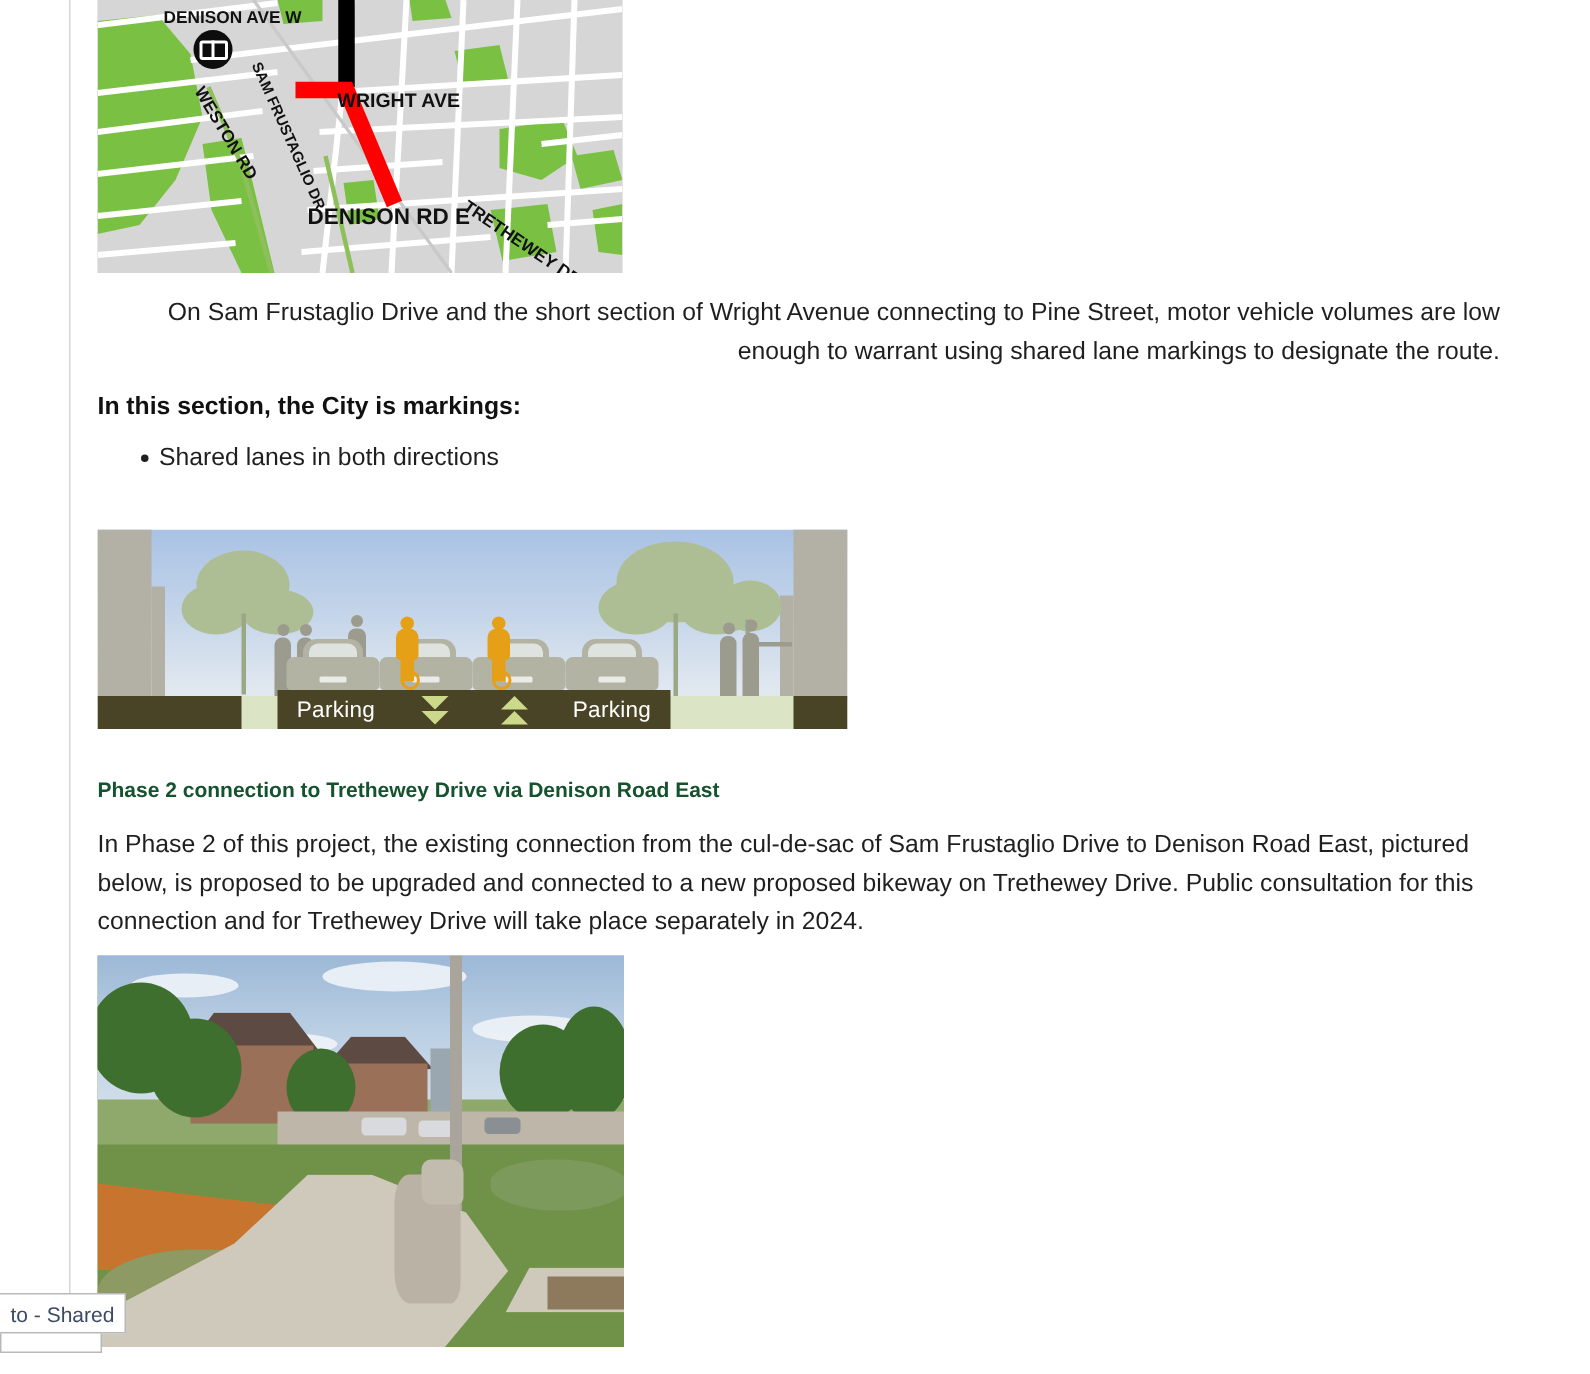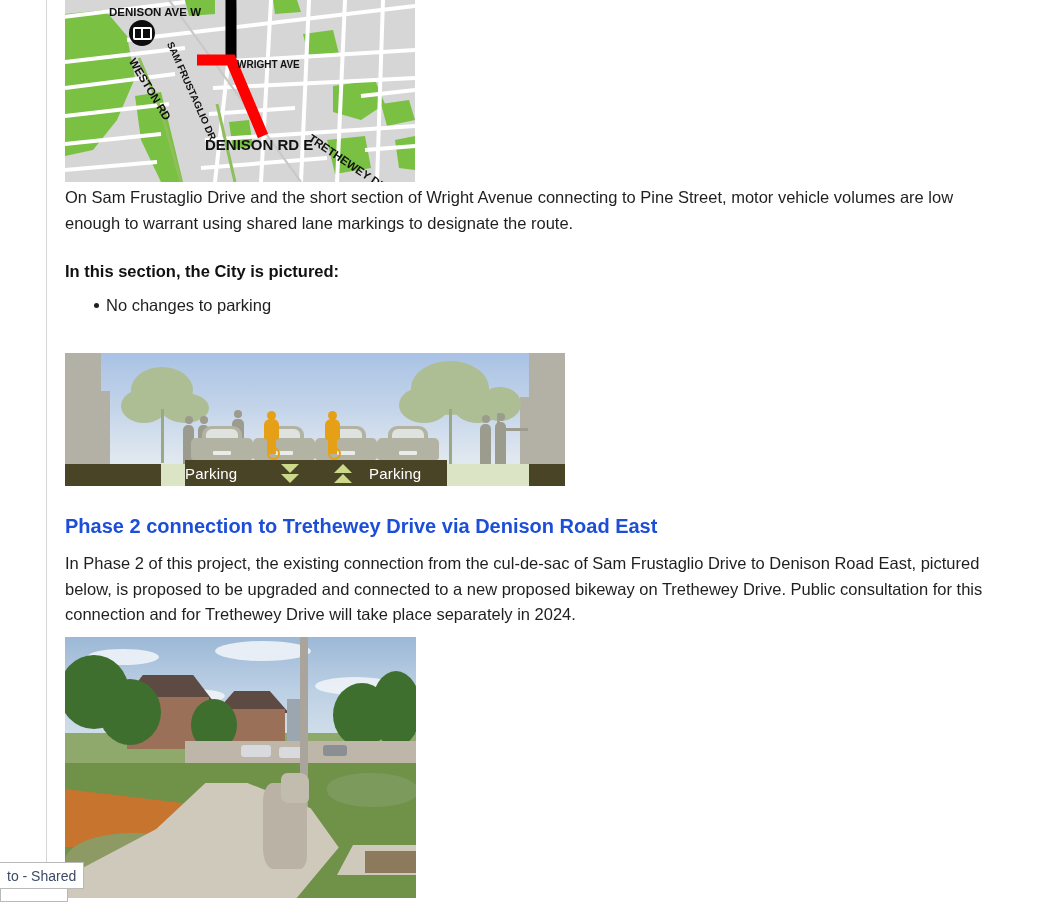--- a/index.html
+++ b/index.html
@@ -16,41 +16,41 @@
   .map-canvas{position:absolute;inset:0;}
   .mlabel{position:absolute;font-weight:bold;color:#111;white-space:nowrap;
           font-family:"Liberation Sans",sans-serif;}
   .transit-badge{position:absolute;width:26px;height:26px;border-radius:50%;background:#0d0d0d;
           display:flex;align-items:center;justify-content:center;}
   .transit-badge .tb-in{width:15px;height:9px;border:2px solid #fff;border-radius:2px;position:relative;}
   .transit-badge .tb-in:after{content:"";position:absolute;left:50%;top:-2px;bottom:-2px;width:2px;background:#fff;margin-left:-1px;}
 
   
   p.body{font-size:16.5px;line-height:25.5px;margin:0;color:#1f1f1f;}
-  .para1{position:absolute;left:0;top:185px;width:935px;}
+  .para1{position:absolute;left:0;top:196px;width:935px;text-align:right;}
   .lead{position:absolute;left:0;top:259px;font-size:16.5px;line-height:24px;font-weight:bold;color:#111;margin:0;}
   .bullets{position:absolute;left:0;top:292px;margin:0;padding:0;list-style:none;}
   .bullets li{font-size:16.5px;line-height:26px;color:#1f1f1f;padding-left:41px;position:relative;}
   .bullets li:before{content:"";position:absolute;left:29px;top:11px;width:5px;height:5px;border-radius:50%;background:#1f1f1f;}
 
   
   .xsec{position:absolute;left:0;top:353px;width:500px;height:133px;overflow:hidden;}
   .xsky{position:absolute;inset:0;background:linear-gradient(180deg,#a9c2e4 0%,#c6d6ea 45%,#dfe7ef 78%,#e7ecf1 100%);}
   .xbldg{position:absolute;top:0;width:36px;background:#b3b0a5;}
   .xbldg.l{left:0;height:113px;}
   .xbldg.l:after{content:"";position:absolute;left:36px;top:38px;width:9px;height:75px;background:#b3b0a5;}
   .xbldg.r{right:0;height:113px;}
   .xbldg.r:before{content:"";position:absolute;right:36px;top:44px;width:9px;height:69px;background:#b3b0a5;}
   .xboulevard{position:absolute;left:0;right:0;bottom:0;height:22px;background:#dbe4c4;}
   .xsoil{position:absolute;bottom:0;height:22px;background:#4a4427;}
   .xsoil.l{left:0;width:96px;}
   .xsoil.r{right:0;width:36px;}
   .xroadbar{position:absolute;left:120px;width:262px;bottom:0;height:26px;background:#4a4427;
             display:flex;align-items:center;color:#fff;font-size:15px;}
-  .xroadbar .pk{width:78px;text-align:left;letter-spacing:.2px;}
+  .xroadbar .pk{width:78px;text-align:center;letter-spacing:.2px;}
   .xroadbar .chev{flex:1;display:flex;align-items:center;justify-content:center;}
   .chev-d,.chev-u{width:0;height:0;}
   .chev-d{border-left:9px solid transparent;border-right:9px solid transparent;border-top:9px solid #cdd98a;}
   .chev-u{border-left:9px solid transparent;border-right:9px solid transparent;border-bottom:9px solid #cdd98a;}
   .chev-stack{display:flex;flex-direction:column;gap:1px;}
   .car{position:absolute;bottom:26px;width:62px;height:34px;}
   .car .body{position:absolute;bottom:0;left:0;right:0;height:22px;background:#b3b3a3;border-radius:5px 5px 3px 3px;}
   .car .roof{position:absolute;bottom:20px;left:11px;right:11px;height:14px;background:#b3b3a3;border-radius:9px 9px 0 0;}
   .car .win{position:absolute;bottom:21px;left:15px;right:15px;height:10px;background:#dfe3e0;border-radius:6px 6px 0 0;}
   .car .plate{position:absolute;bottom:5px;left:22px;width:18px;height:4px;background:#e9ece8;border-radius:1px;}
@@ -59,21 +59,21 @@
   .cyc .torso{position:absolute;top:8px;left:2px;width:15px;height:21px;background:#e6a017;border-radius:6px 6px 3px 3px;}
   .cyc .legs{position:absolute;top:27px;left:5px;width:9px;height:16px;background:#e6a017;}
   .cyc .wheel{position:absolute;bottom:0;left:5px;width:9px;height:9px;border:2px solid #e6a017;border-radius:50%;}
   .tree{position:absolute;}
   .tree .crown{position:absolute;border-radius:50%;background:#aebe94;}
   .tree .trunk{position:absolute;background:#9aa886;width:3px;}
   .ped{position:absolute;bottom:22px;background:#9b9b8e;}
   .ped .h{position:absolute;top:-9px;left:50%;margin-left:-4px;width:8px;height:8px;border-radius:50%;background:#9b9b8e;}
 
   
-  h2.sec{position:absolute;left:0;top:513px;margin:0;font-size:20px;line-height:27px;font-weight:bold;color:#1d4ed8;}
+  h2.sec{position:absolute;left:0;top:513px;margin:0;font-size:14px;line-height:27px;font-weight:bold;color:#14532d;}
   .para2{position:absolute;left:0;top:551px;width:930px;}
 
   
   .photo{position:absolute;left:0;top:637px;width:351px;height:261px;overflow:hidden;background:#8fa86b;}
   .ph-sky{position:absolute;left:0;top:0;right:0;height:96px;background:linear-gradient(180deg,#9cb8d6 0%,#bcd0e4 55%,#cfdde9 100%);}
   .ph-cloud{position:absolute;background:#eef3f7;border-radius:50%;opacity:.9;}
   .ph-road{position:absolute;left:120px;top:104px;right:0;height:34px;background:#bdb6a9;}
   .ph-grass{position:absolute;left:0;top:126px;right:0;bottom:0;background:#6f9248;}
   .ph-house{position:absolute;background:#9a7059;}
   .ph-roof{position:absolute;background:#5d4a43;}
@@ -142,35 +142,35 @@
       <path d="M152 104 L170 182" stroke="#8fbf5a" stroke-width="3" fill="none"></path>
 
       <path d="M166 -4 L166 58" stroke="#000000" stroke-width="11" fill="none"></path>
 
       <path d="M132 60 L166 60 L198 136" stroke="#ff0000" stroke-width="11" fill="none" stroke-linejoin="miter"></path>
     </svg>
 
     <span class="mlabel" style="left:44px;top:6px;font-size:11.5px;">DENISON AVE W</span>
     <span class="mlabel" style="left:72px;top:56px;font-size:11.5px;transform:rotate(59deg);transform-origin:left top;">WESTON RD</span>
     <span class="mlabel" style="left:110px;top:40px;font-size:10px;transform:rotate(66deg);transform-origin:left top;">SAM FRUSTAGLIO DR</span>
-    <span class="mlabel" style="left:172px;top:59px;font-size:10px;">WRIGHT AVE</span>
+    <span class="mlabel" style="left:160px;top:59px;font-size:13px;">WRIGHT AVE</span>
     <span class="mlabel" style="left:140px;top:136px;font-size:15px;">DENISON RD E</span>
     <span class="mlabel" style="left:248px;top:132px;font-size:11.5px;transform:rotate(34deg);transform-origin:left top;">TRETHEWEY DR</span>
 
     <span class="transit-badge" style="left:64px;top:20px;">
       <span class="tb-in"></span>
     </span>
   </div>
 
   <p class="body para1">On Sam Frustaglio Drive and the short section of Wright Avenue connecting to Pine Street, motor vehicle volumes are low enough to warrant using shared lane markings to designate the route.</p>
 
-  <p class="lead">In this section, the City is pictured:</p>
+  <p class="lead">In this section, the City is markings:</p>
 
   <ul class="bullets">
-    <li>No changes to parking</li>
+    <li>Shared lanes in both directions</li>
   </ul>
 
   <div class="xsec">
     <div class="xsky"></div>
 
     <div class="xbldg l"></div>
     <div class="xbldg r"></div>
 
     <div class="tree" style="left:56px;top:14px;width:88px;height:96px;">
       <div class="crown" style="left:10px;top:0;width:62px;height:46px;"></div>

